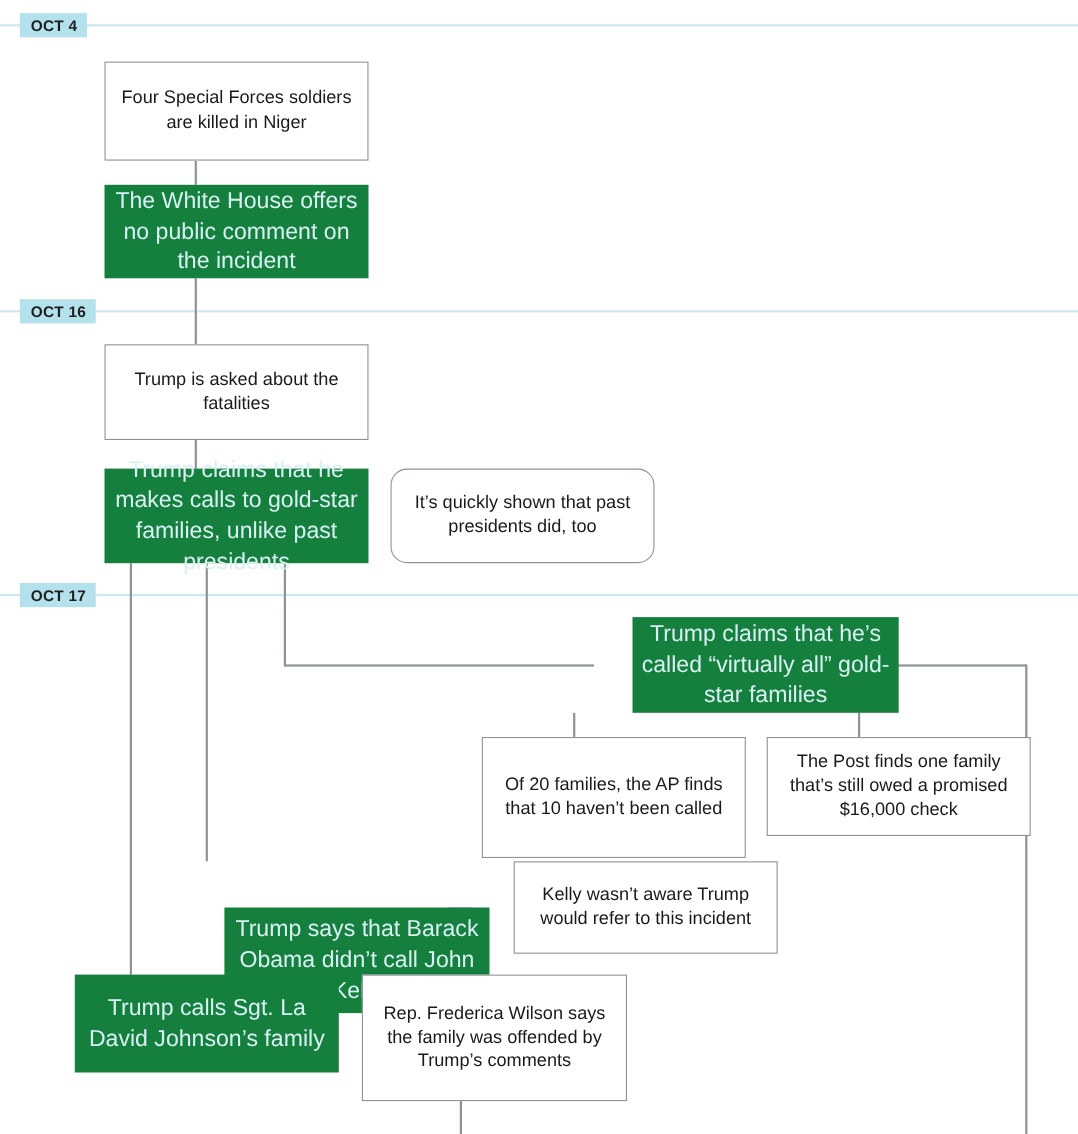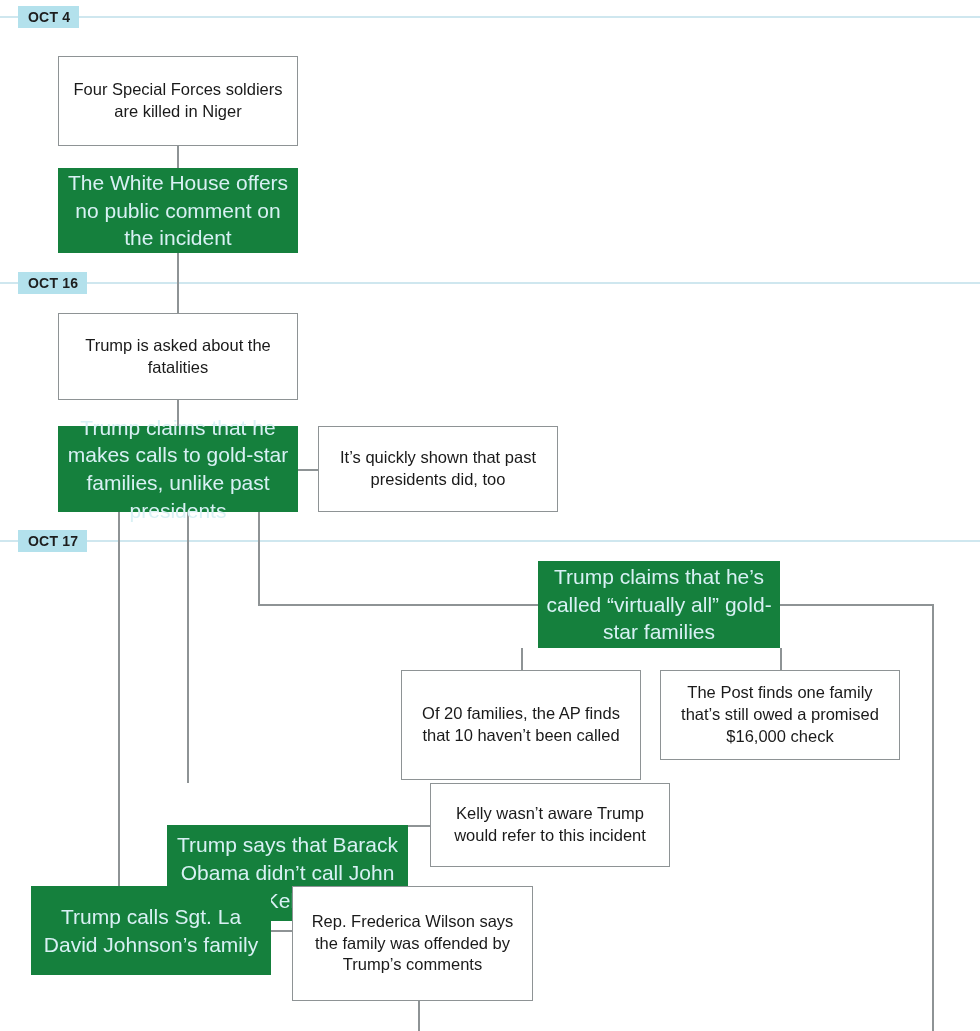--- a/index.html
+++ b/index.html
@@ -62,20 +62,21 @@
   
   .node {
     position: absolute;
     box-sizing: border-box;
     display: flex;
     align-items: center;
     justify-content: center;
     text-align: center;
     z-index: 4;
     padding: 4px 8px;
+    margin-left: 37px;
   }
   .node .txt {
     display: block;
     width: 100%;
     line-height: 1.32;
   }
   .node.white {
     background: #ffffff;
     border: 1.4px solid #8e9395;
     color: #1a1a1a;
@@ -114,21 +115,21 @@
 
   <div class="line h" style="left:780px; top:604px; width:153px;"></div>
   <div class="line v" style="left:932px; top:604px; height:427px;"></div>
 
   <div class="line h" style="left:408px; top:825px; width:22px;"></div>
 
   <div class="line h" style="left:271px; top:930px; width:22px;"></div>
 
   <div class="line v" style="left:418px; top:975px; height:56px;"></div>
 
-  <div class="date-row" style="top:6px;">
+  <div class="date-row" style="top:12px;">
     <div class="date-rule"></div>
     <div class="date-chip">OCT 4</div>
   </div>
 
   <div class="date-row" style="top:272px;">
     <div class="date-rule"></div>
     <div class="date-chip">OCT 16</div>
   </div>
 
   <div class="date-row" style="top:530px;">
@@ -146,21 +147,21 @@
   </div>
 
   <div class="node white" style="left:58px; top:313px; width:240px; height:87px;">
     <span class="txt">Trump is asked about the fatalities</span>
   </div>
 
   <div class="node teal" style="left:58px; top:426px; width:240px; height:86px;text-align:center;">
     <span class="txt">Trump claims that he makes calls to gold-star families, unlike past presidents</span>
   </div>
 
-  <div class="node white" style="left:318px; top:426px; width:240px; height:86px;">
+  <div class="node white" style="left:318px; top:426px; width:240px; height:86px;border-radius:15px;">
     <span class="txt">It’s quickly shown that past presidents did, too</span>
   </div>
 
   <div class="node teal" style="left:538px; top:561px; width:242px; height:87px;">
     <span class="txt">Trump claims that he’s called “virtually all” gold-star families</span>
   </div>
 
   <div class="node white" style="left:401px; top:670px; width:240px; height:110px;">
     <span class="txt">Of 20 families, the AP finds that 10 haven’t been called</span>
   </div>

